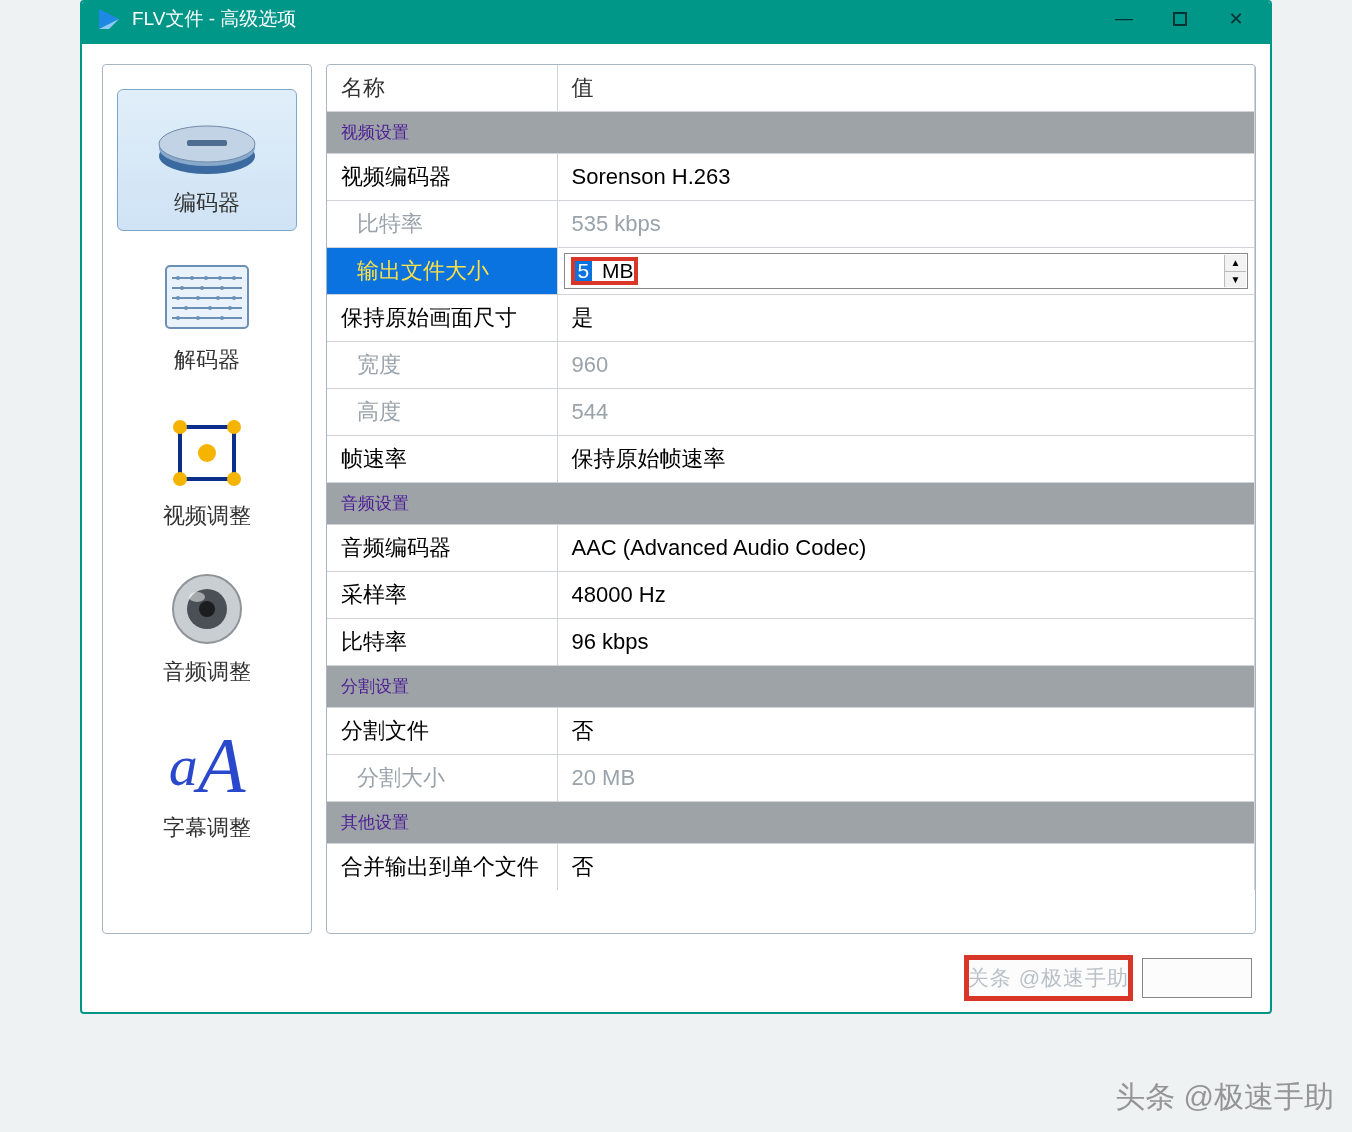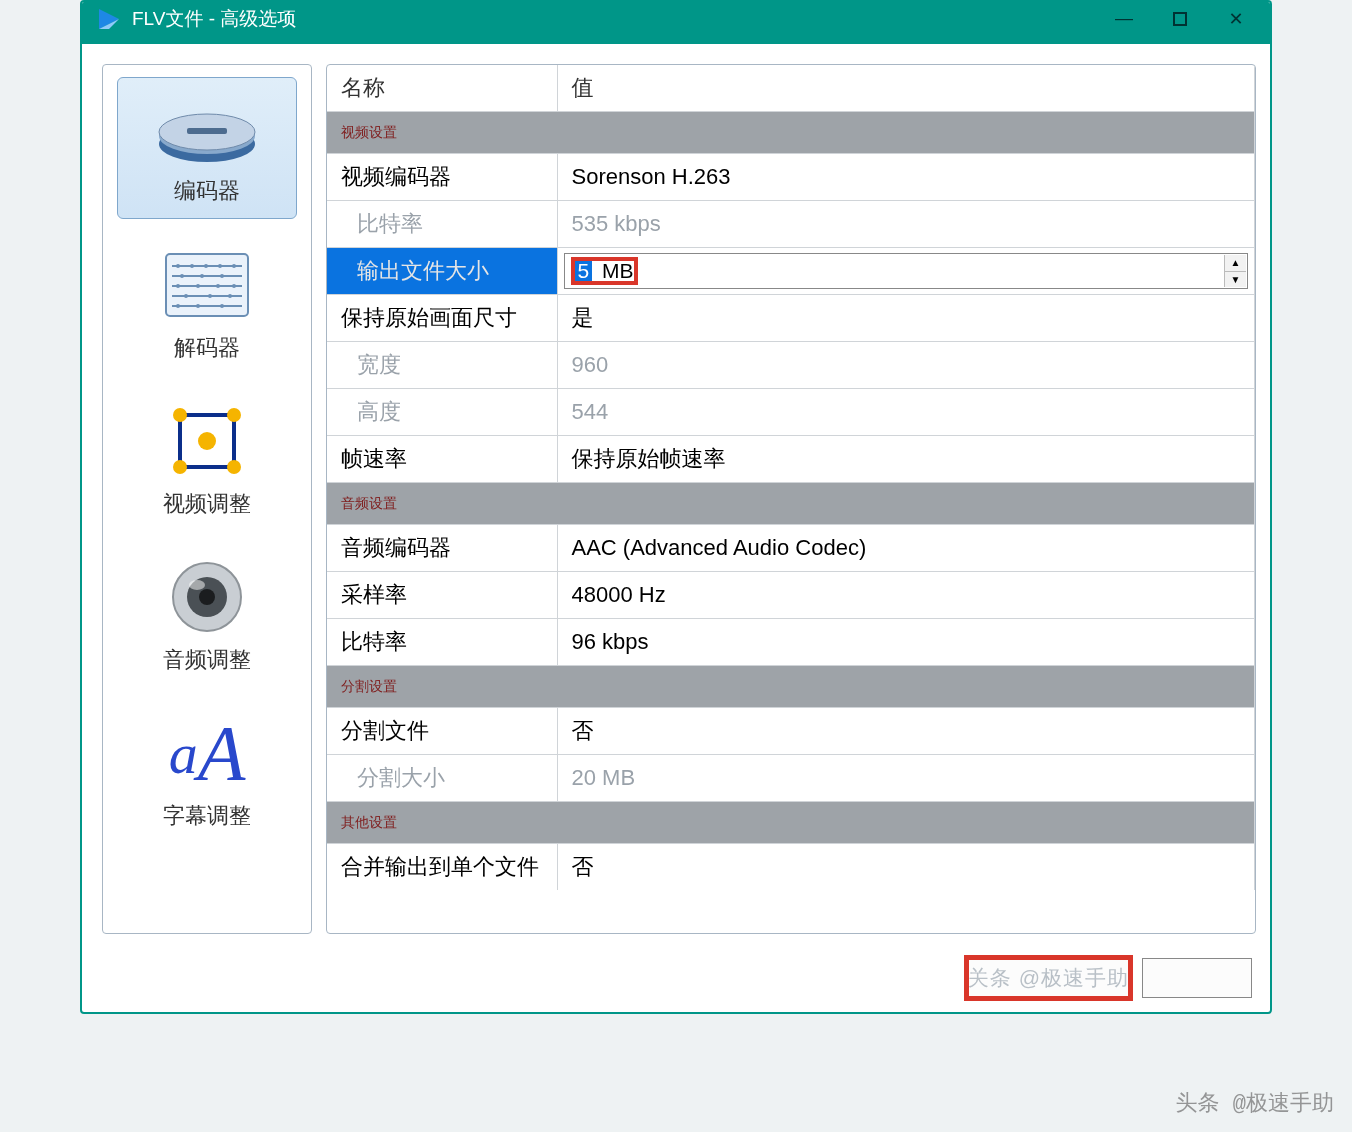--- a/index.html
+++ b/index.html
@@ -59,20 +59,21 @@
     width: 180px;
     text-align: center;
     padding: 10px 4px 12px;
     border-radius: 6px;
     font-size: 22px;
     color: #333;
   }
   .side-item.selected {
     background: linear-gradient(#e0eef9,#cfe3f5);
     border: 1px solid #7fa7cc;
+    margin-top: 12px;
   }
   .side-icon {
     width: 110px; height: 80px; margin: 0 auto 8px;
     display:flex; align-items:center; justify-content:center;
   }
   .letters-icon {
     font-family: "Times New Roman", serif;
     font-size: 58px;
     font-style: italic;
     color: #2948cc;
@@ -94,25 +95,25 @@
     font-size: 22px;
     font-weight: normal;
     padding: 8px 14px;
     border-top: 1px solid #d0d4d8;
     border-right: 1px solid #d0d4d8;
     height: 42px;
   }
   th.col-name, td.col-name { width: 230px; }
   tr.header-row th { color:#333; border-top:none; }
   tr.section td {
-    background: #9ea3a8; color: #7f1d1d; font-size: 14px;
+    background: #9ea3a8; color: #4c1d95; font-size: 17px;
   }
   tr.disabled td { color: #9aa2aa; }
   td.indent { padding-left: 30px; }
-  tr.selected td.col-name { background: #0a73e0; color: #e5e5e5; }
+  tr.selected td.col-name { background: #0a73e0; color: #fde047; }
   tr.selected td.col-val {
     background: #fff; padding: 4px 6px;
     position: relative;
   }
   .spin-wrap {
     border: 1px solid #888; height: 36px;
     display:flex; align-items:center; padding:0 30px 0 8px;
     position:relative; font-size:21px;
   }
   .spin-val-sel { background:#0a73e0; color:#fff; padding:0 3px; }
@@ -136,23 +137,22 @@
     height: 40px; min-width: 150px;
     border: 1px solid #888; background:#fcfcfc;
     font-size: 21px; display:flex; align-items:center; justify-content:center;
     color:#555;
     position:relative;
   }
   .btn.hl { outline: 5px solid #d9362a; outline-offset:-2px; }
   .btn .fade { color:#b9c0c7; letter-spacing:1px; }
   .watermark {
     position:absolute; right:18px; bottom:14px;
-    pointer-events:none; font-size:22px; color:#777;
+    pointer-events:none; font-size:30px; color:#777;
     opacity:.75;
-    font-family:Liberation Mono, monospace;
   }
 </style>
 </head>
 <body>
 
 <div class="window">
 
   <div class="titlebar">
     <span class="app-icon">
       <svg width="26" height="26" viewBox="0 0 26 26">

